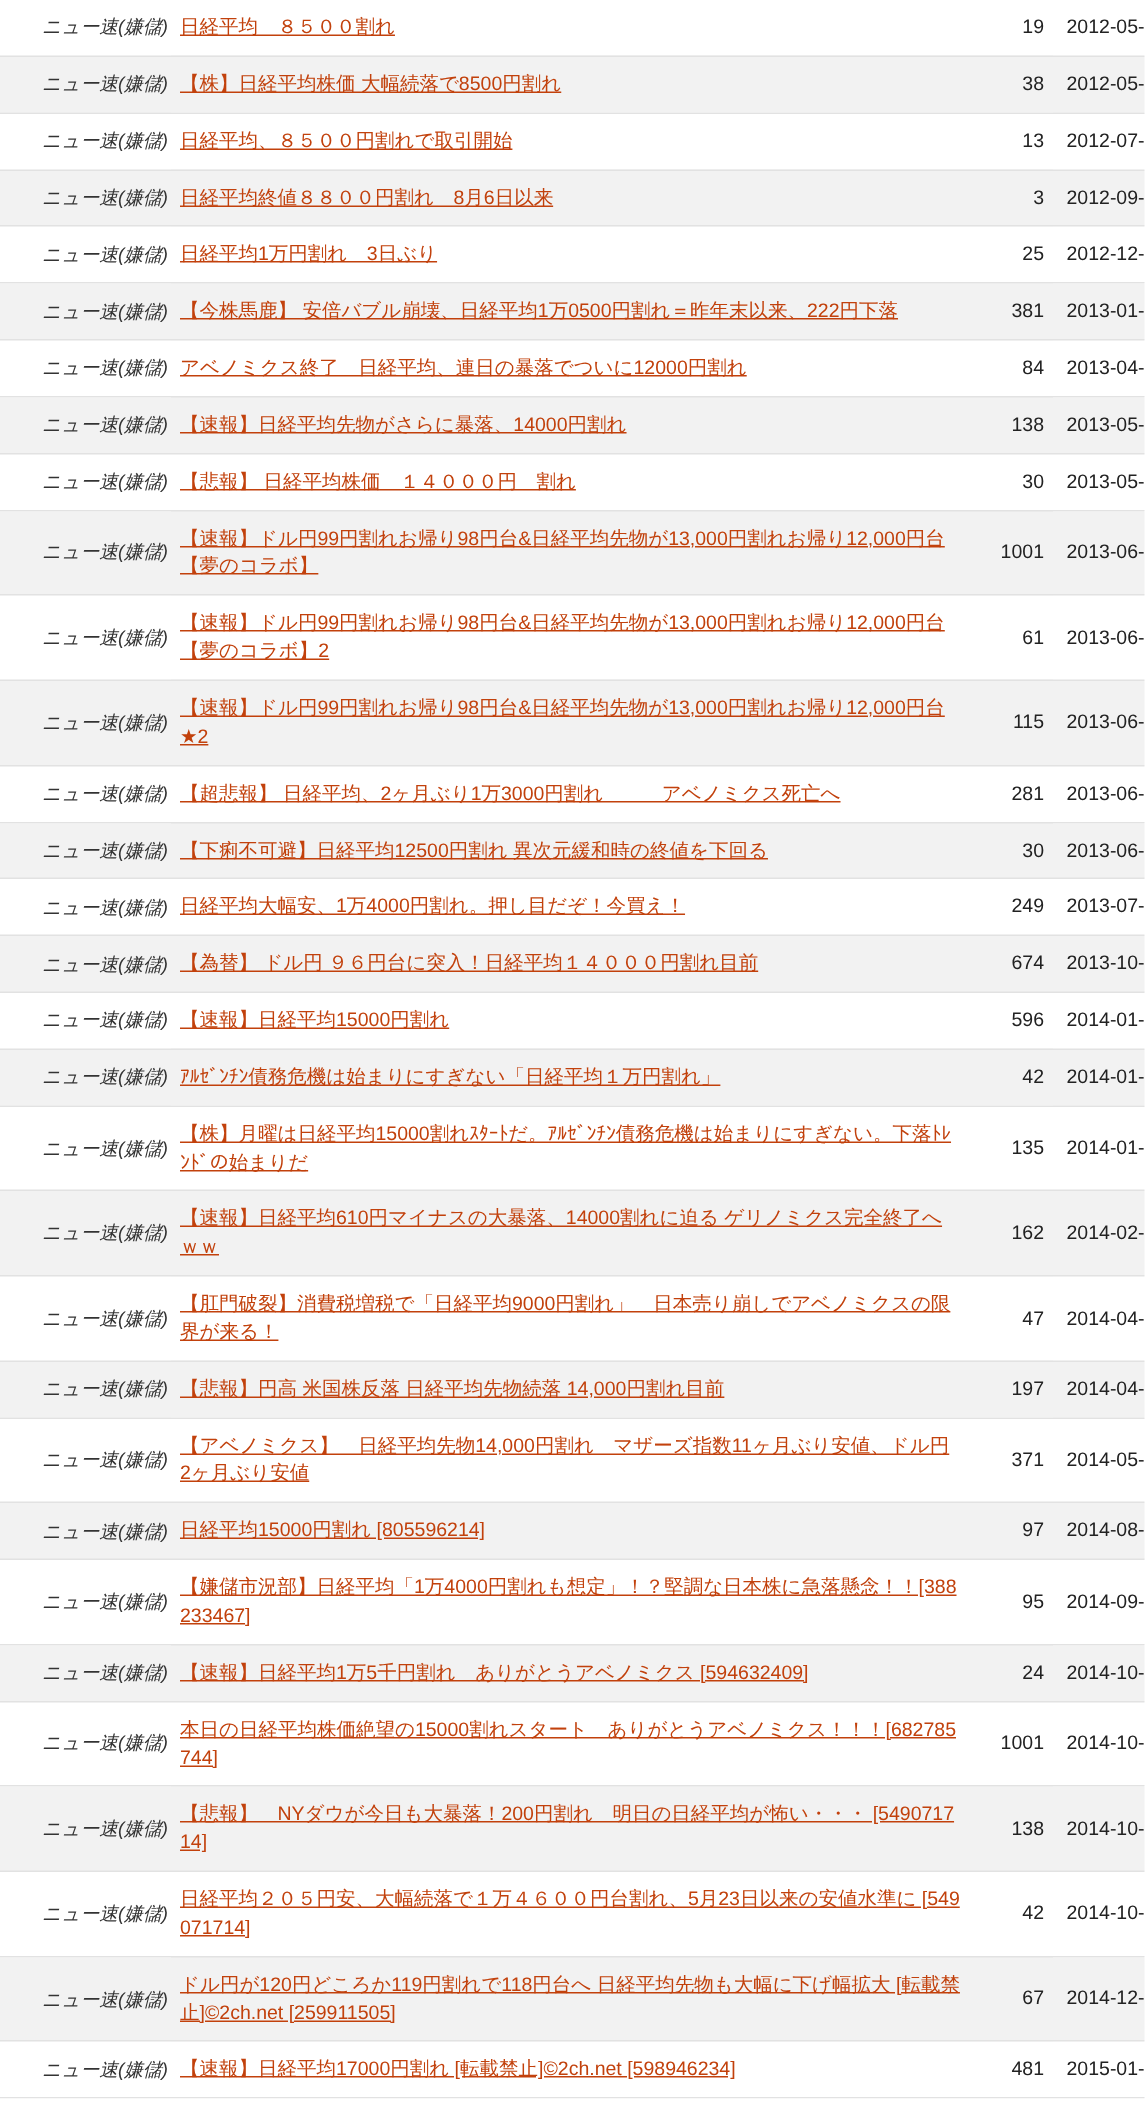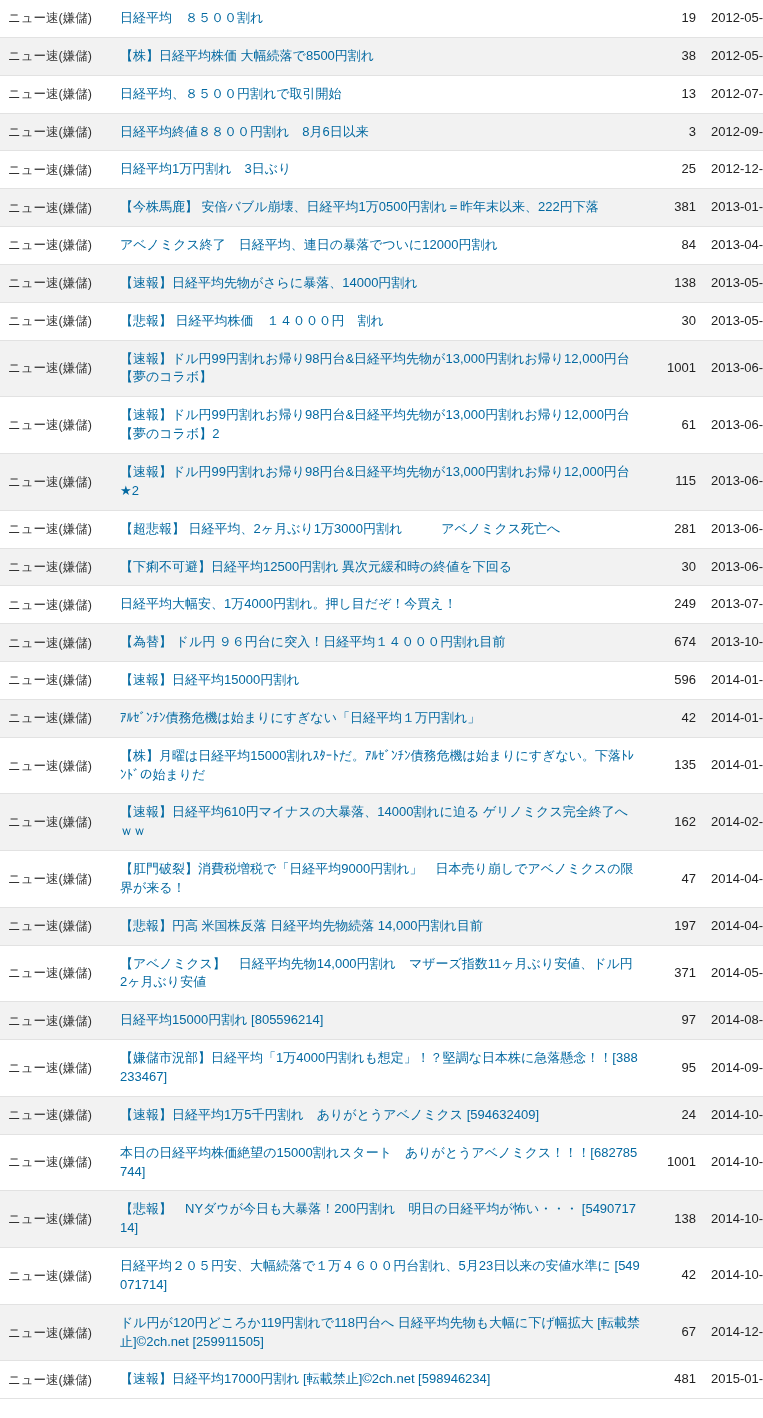--- a/index.html
+++ b/index.html
@@ -29,33 +29,35 @@
     vertical-align: middle;
     padding: 9px 4px;
     font-size: 13px;
     color: #1a1a1a;
     line-height: 1.45;
   }
   td.board {
     width: 104px;
     padding-left: 8px;
     padding-right: 2px;
-    text-align: left;
+    text-align: right;
     font-size: 12.5px;
     color: #333333;
     white-space: nowrap;
     overflow: hidden;
+    font-style: italic;
   }
   td.title {
     width: 520px;
     padding-left: 6px;
     padding-right: 10px;
-    color: #0369a1;
+    color: #c2410c;
     font-size: 13px;
     word-break: break-all;
+    text-decoration: underline;
   }
   td.count {
     width: 42px;
     text-align: right;
     padding-right: 6px;
     font-size: 13px;
     color: #222222;
     white-space: nowrap;
     margin-top: 16px;
   }

